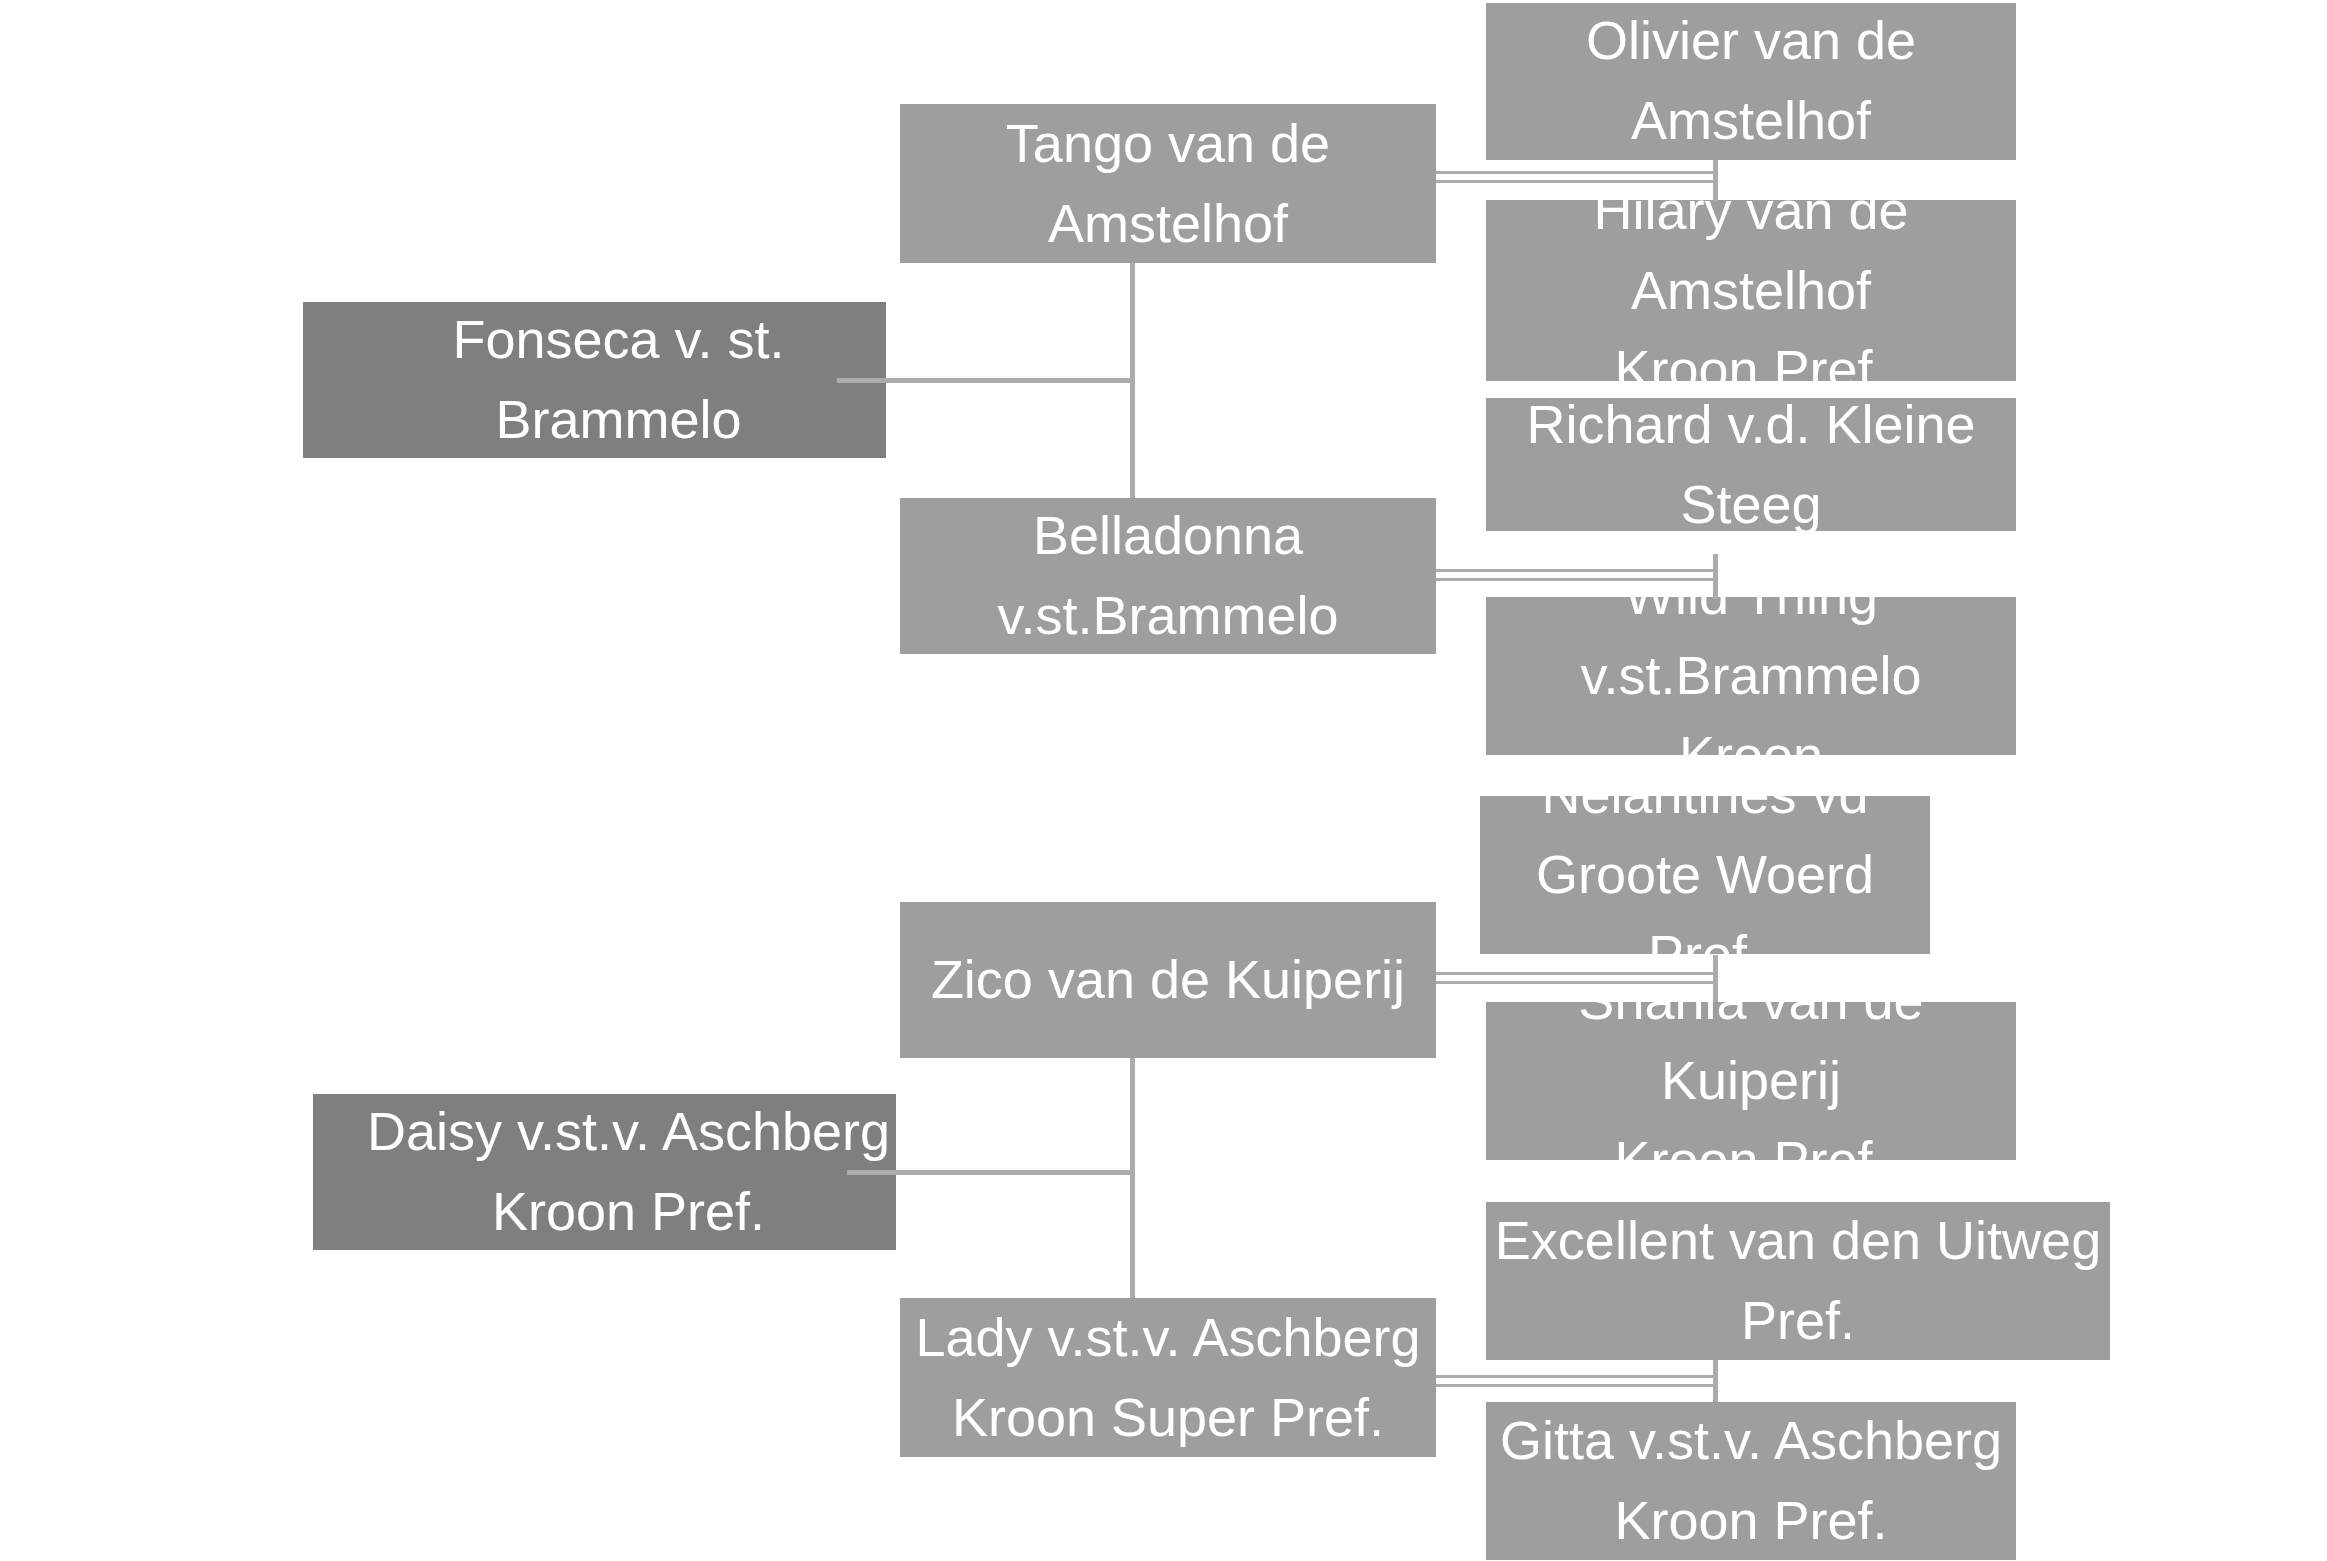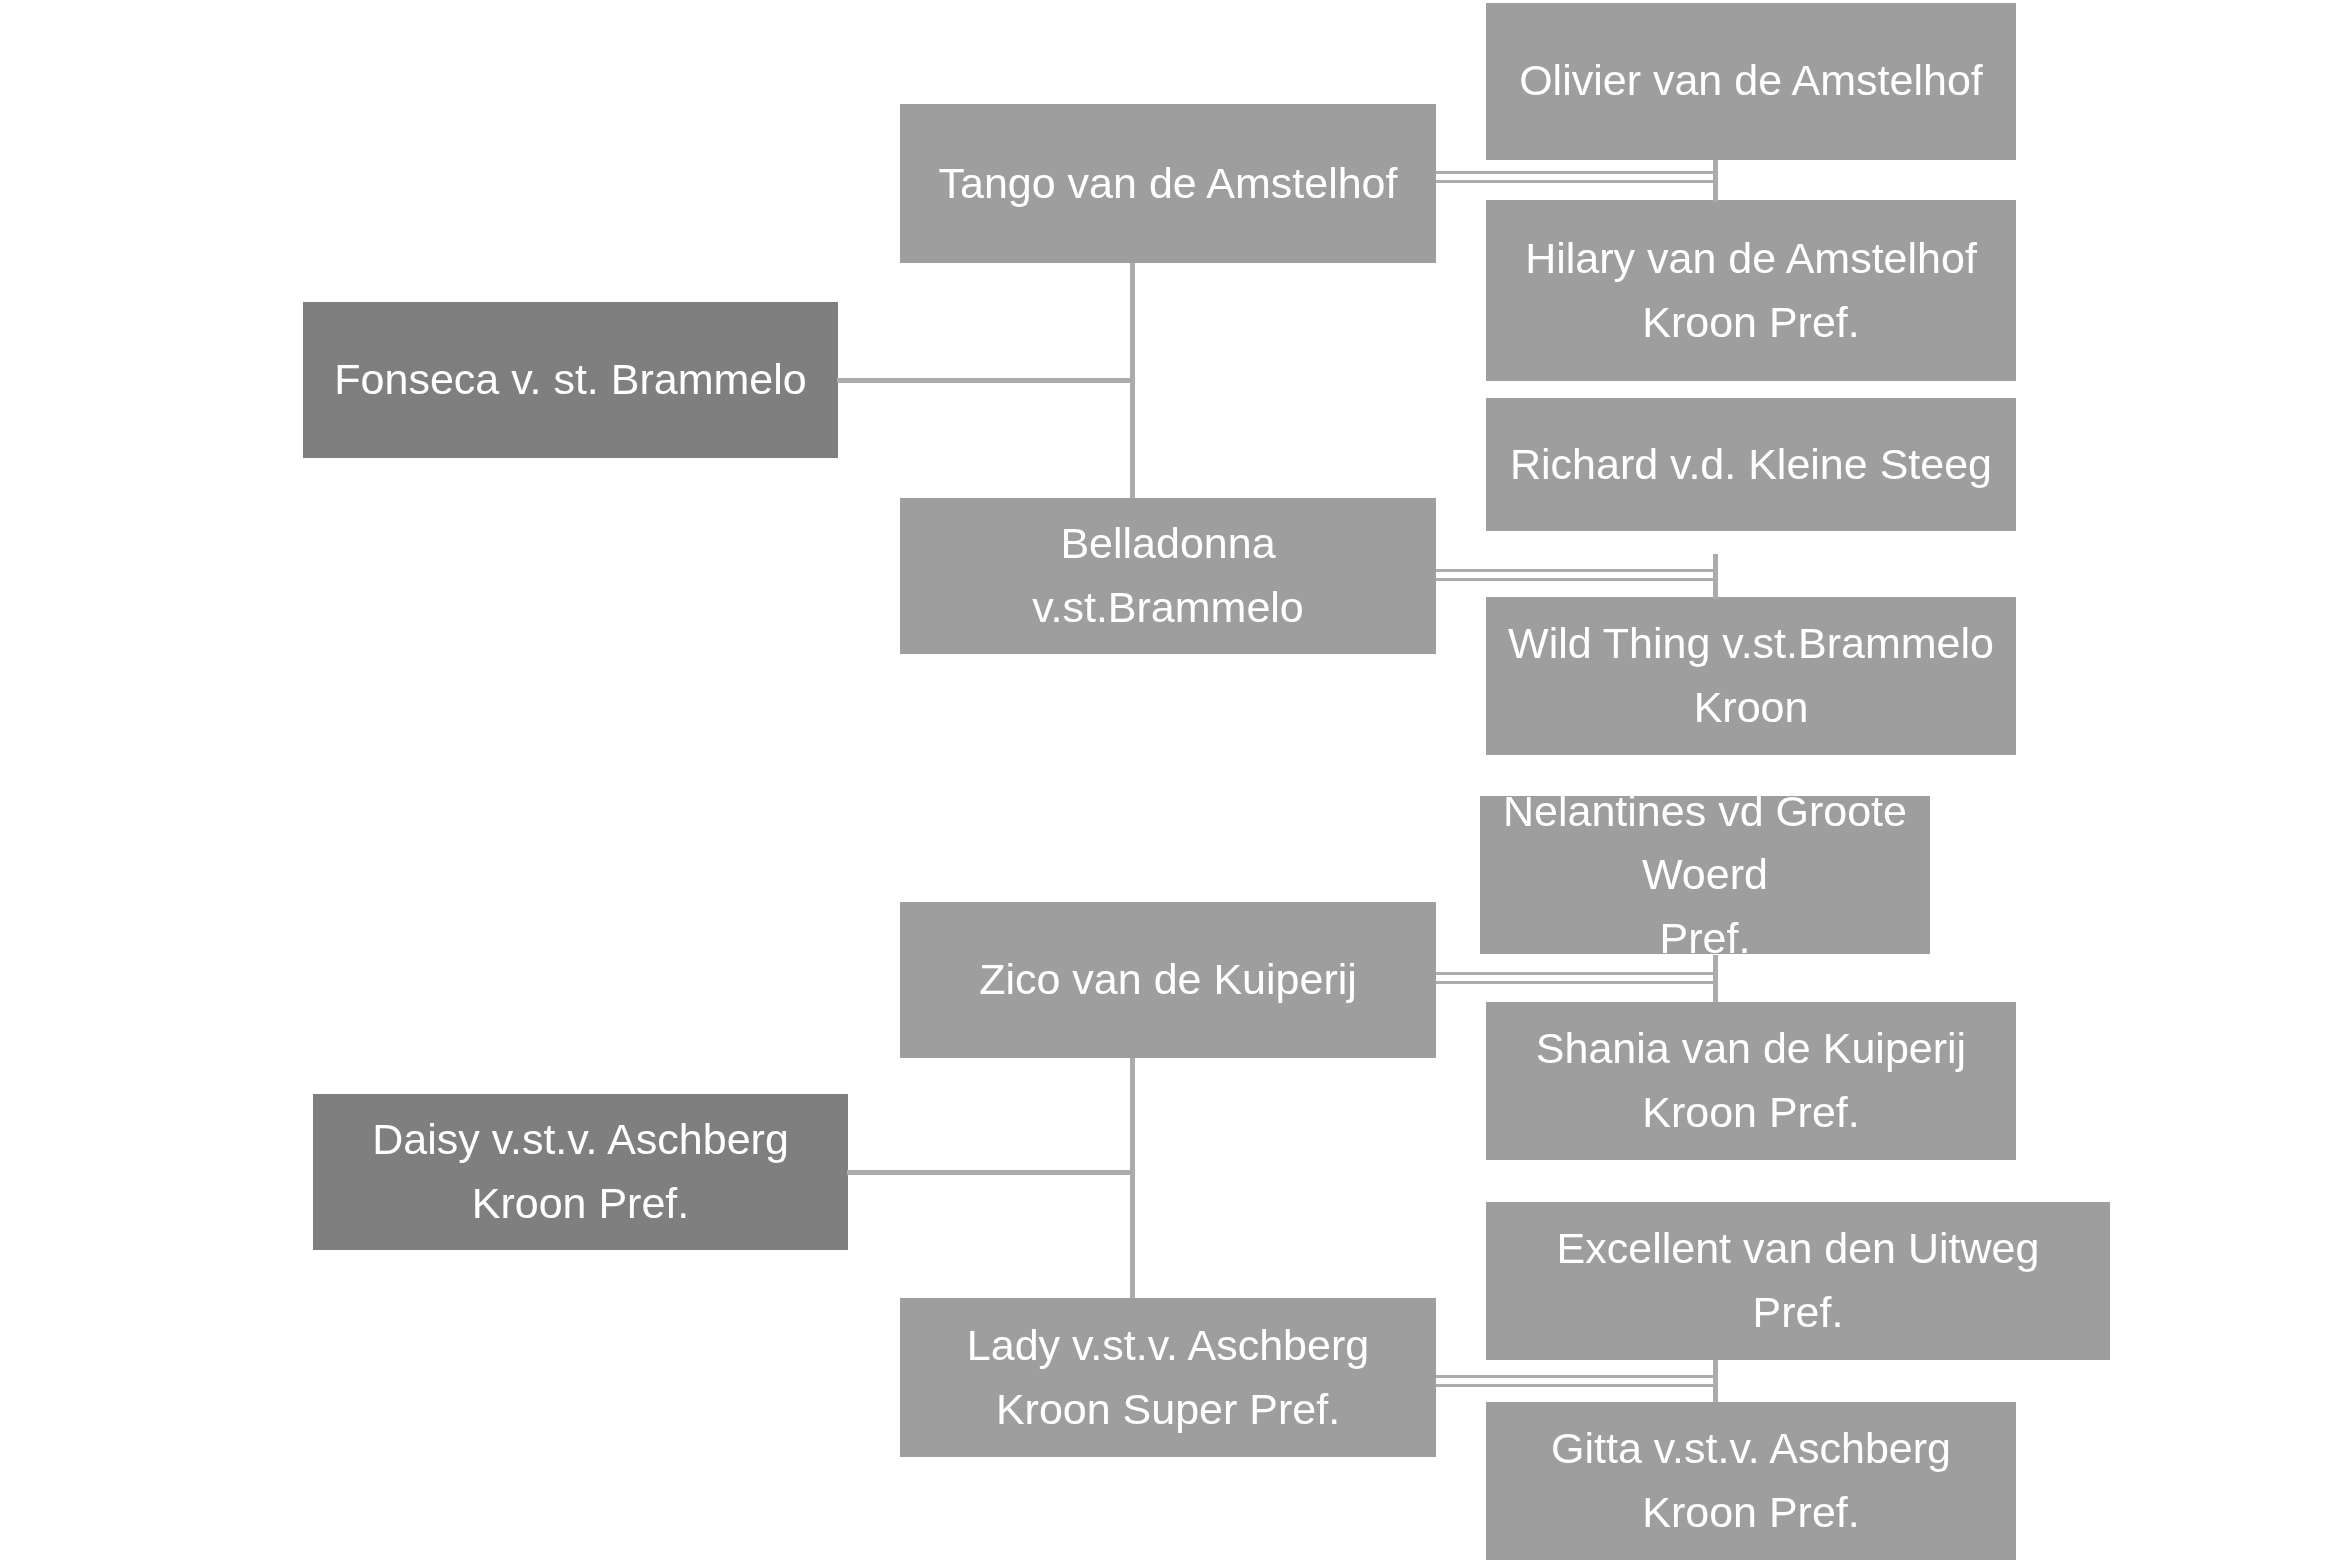--- a/index.html
+++ b/index.html
@@ -18,24 +18,24 @@
     font-family:"Liberation Sans",sans-serif;
     overflow:hidden;
   }
   .node{
     position:absolute;
     display:flex;
     align-items:center;
     justify-content:center;
     text-align:center;
     color:var(--box-text);
-    font-size:43px;
+    font-size:54px;
     background:var(--ancestor-box);
   }
-  .node.subject{background:var(--subject-box);}
+  .node.subject{background:var(--subject-box);padding-left:48px;}
   .node span{
     white-space:pre-line;
     line-height:1.48;
     display:block;
     width:100%;
   }
   .hline{position:absolute;height:4.5px;background:var(--connector);}
   .vline{position:absolute;width:4.5px;background:var(--connector);}
   .dbl{
     position:absolute;

